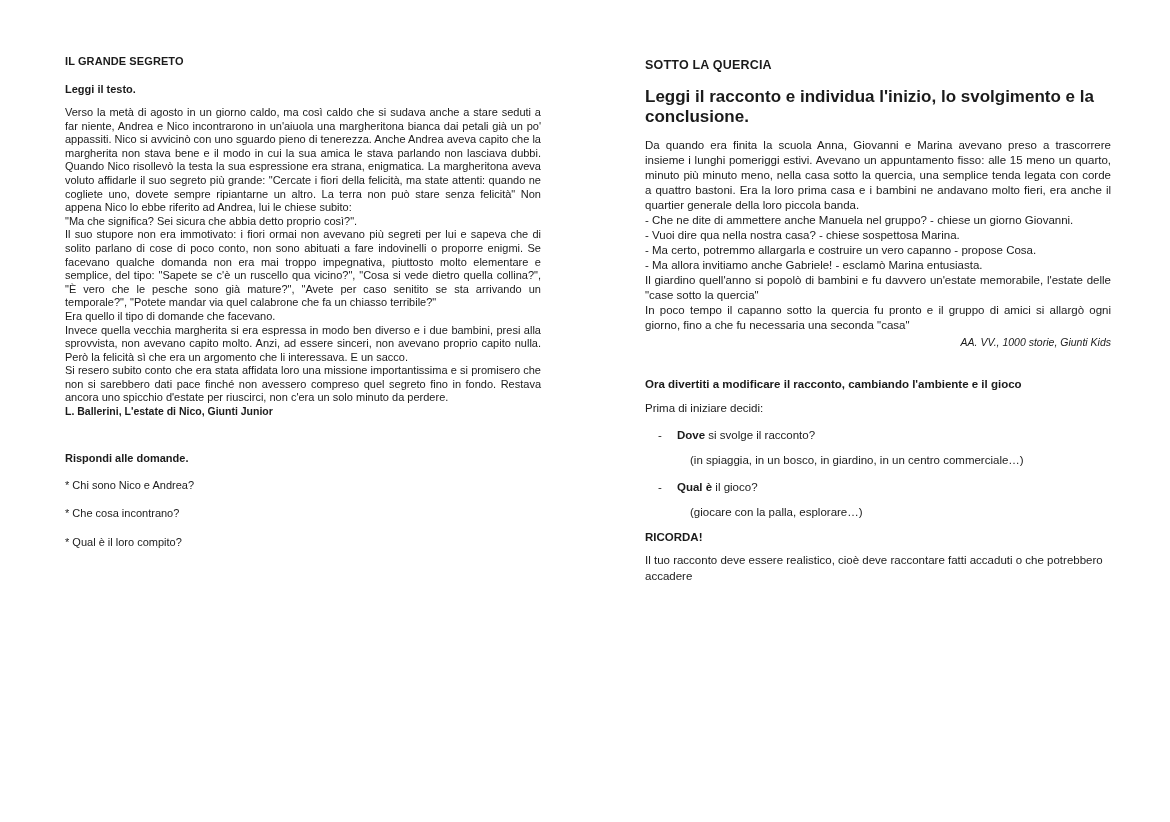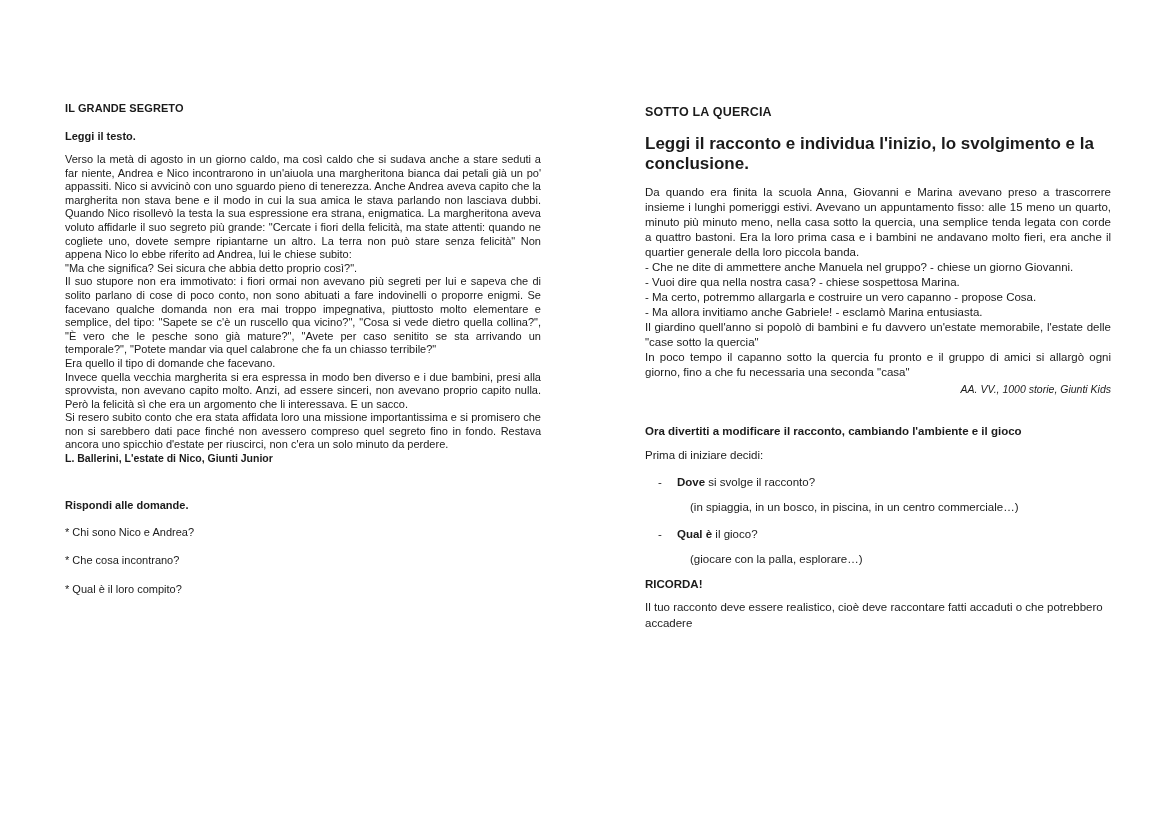--- a/index.html
+++ b/index.html
@@ -4,21 +4,20 @@
 <style>
   html, body { margin: 0; padding: 0; background: #ffffff; }
   .spread {
     position: relative;
     width: 1170px;
     height: 630px;
     background: #ffffff;
     color: #1b1b1b;
     font-family: "Liberation Sans", sans-serif;
     overflow: hidden;
-    margin-top: 47px;
   }
   .page { position: absolute; top: 55px; }
   .page-left  { left: 65px;  width: 476px; }
   .page-right { left: 645px; width: 466px; }
 
   
   .page-left .doc-title {
     margin: 0; font-size: 11px; font-weight: bold; letter-spacing: 0.1px;
   }
   .page-left .instruction {
@@ -126,21 +125,21 @@
 
     <p class="attribution">AA. VV., 1000 storie, Giunti Kids</p>
 
     <p class="activity-heading">Ora divertiti a modificare il racconto, cambiando l'ambiente e il gioco</p>
     <p class="activity-intro">Prima di iniziare decidi:</p>
 
     <div class="decision">
       <span class="marker">-</span>
       <span><span class="bold-part">Dove</span><span> si svolge il racconto?</span></span>
     </div>
-    <p class="hint">(in spiaggia, in un bosco, in piscina, in un centro commerciale…)</p>
+    <p class="hint">(in spiaggia, in un bosco, in giardino, in un centro commerciale…)</p>
 
     <div class="decision">
       <span class="marker">-</span>
       <span><span class="bold-part">Qual è</span><span> il gioco?</span></span>
     </div>
     <p class="hint">(giocare con la palla, esplorare…)</p>
 
     <p class="reminder-heading">RICORDA!</p>
     <p class="reminder-text">Il tuo racconto deve essere realistico, cioè deve raccontare fatti accaduti o che potrebbero accadere</p>
   </section>

